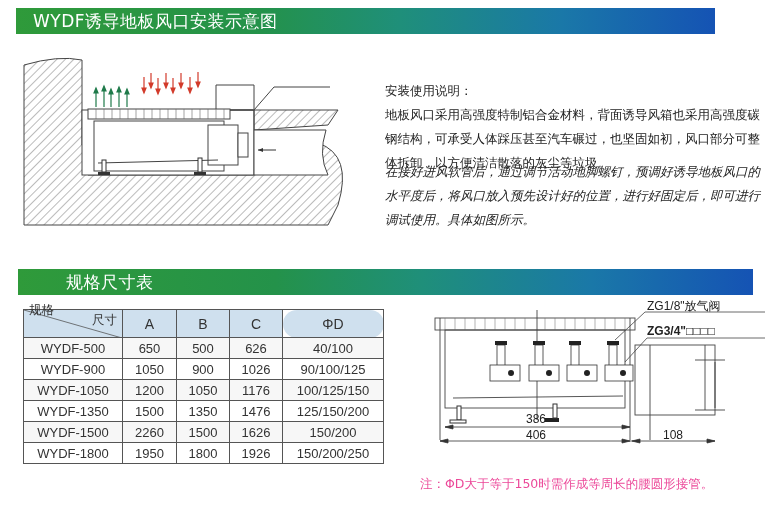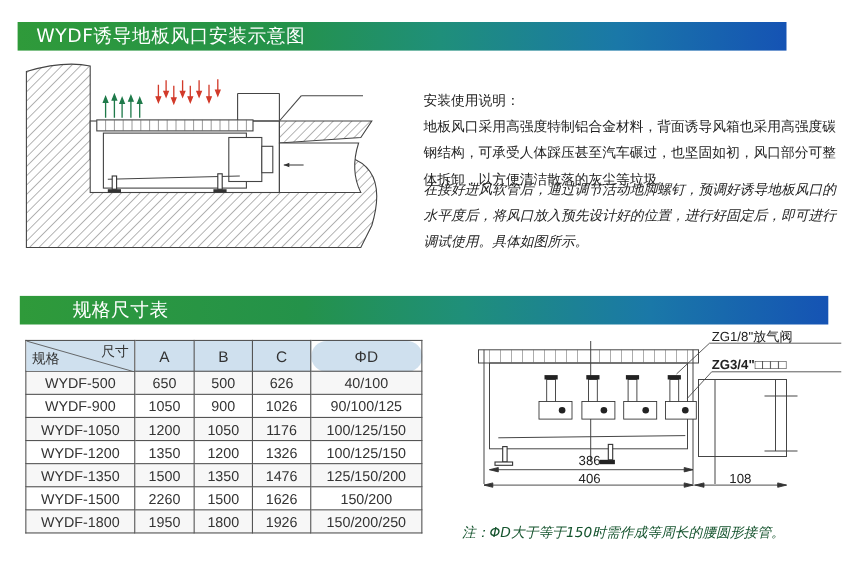--- a/index.html
+++ b/index.html
@@ -6,21 +6,21 @@
   body {
     width:769px; height:511px; background:#ffffff; position:relative; overflow:hidden;
     font-family: "DejaVu Sans", "Liberation Sans", sans-serif; color:#222;
   }
   .banner {
     position:absolute; height:26px; color:#fff;
     background: linear-gradient(90deg, #2f9a3a 0%, #24924a 35%, #1f8f7a 55%, #1a78a8 78%, #1553b4 100%);
     font-size:17px; line-height:26px; padding-left:17px; box-sizing:border-box;
     letter-spacing:0.5px;
   }
-  .banner1 { left:16px; top:20px; width:699px; }
+  .banner1 { left:16px; top:8px; width:699px; }
   .banner2 { left:18px; top:269px; width:735px;padding-left:48px; }
   .desc { position:absolute; left:385px; width:375px; font-size:12.5px; line-height:24px; color:#222; }
   .desc .h { font-weight:normal;margin-top:33px; }
   .p1 { top:46px; }
   .p2 { top:160px;font-style:italic; }
 
   .fig1 { position:absolute; left:18px; top:55px; width:340px; height:180px; }
   .fig2 { position:absolute; left:425px; top:300px; width:340px; height:160px; }
 
   table.spec {
@@ -28,22 +28,22 @@
     font-family: "Liberation Sans", "DejaVu Sans", sans-serif; font-size:13px; color:#333;
   }
   table.spec th, table.spec td {
     border:1px solid #555; text-align:center; height:20px; padding:0; font-weight:normal;
   }
   table.spec th { background:#cfe0ee; height:27px; font-size:14px; }
   table.spec tr:nth-child(odd) td { background:#f7f7f7; }
   .corner { position:relative; width:98px; }
   .corner svg { position:absolute; left:0; top:0; }
   .corner .tr { position:absolute; right:5px; top:2px; font-size:12.5px; }
-  .corner .bl { position:absolute; left:5px; bottom:2px; font-size:12.5px;text-align:center; }
-  .note { position:absolute; left:420px; top:476px; font-size:12.5px; color:#14532d;font-style:italic; }
+  .corner .bl { position:absolute; left:5px; bottom:18px; font-size:12.5px;text-align:center; }
+  .note { position:absolute; left:420px; top:476px; font-size:12.5px; color:#ec4899; }
   .lbl { position:absolute; font-family:"Liberation Sans", sans-serif; font-size:12px; color:#222; }
 </style>
 </head>
 <body>
 
 <div class="banner banner1">
   <span>WYDF诱导地板风口安装示意图</span>
 </div>
 
 <div class="fig1">
@@ -176,27 +176,20 @@
       <td>90/100/125</td>
     </tr>
     <tr>
       <td>WYDF-1050</td>
       <td>1200</td>
       <td>1050</td>
       <td>1176</td>
       <td>100/125/150</td>
     </tr>
     <tr>
-      <td>WYDF-1200</td>
-      <td>1350</td>
-      <td>1200</td>
-      <td>1326</td>
-      <td>100/125/150</td>
-    </tr>
-    <tr>
       <td>WYDF-1350</td>
       <td>1500</td>
       <td>1350</td>
       <td>1476</td>
       <td>125/150/200</td>
     </tr>
     <tr>
       <td>WYDF-1500</td>
       <td>2260</td>
       <td>1500</td>

